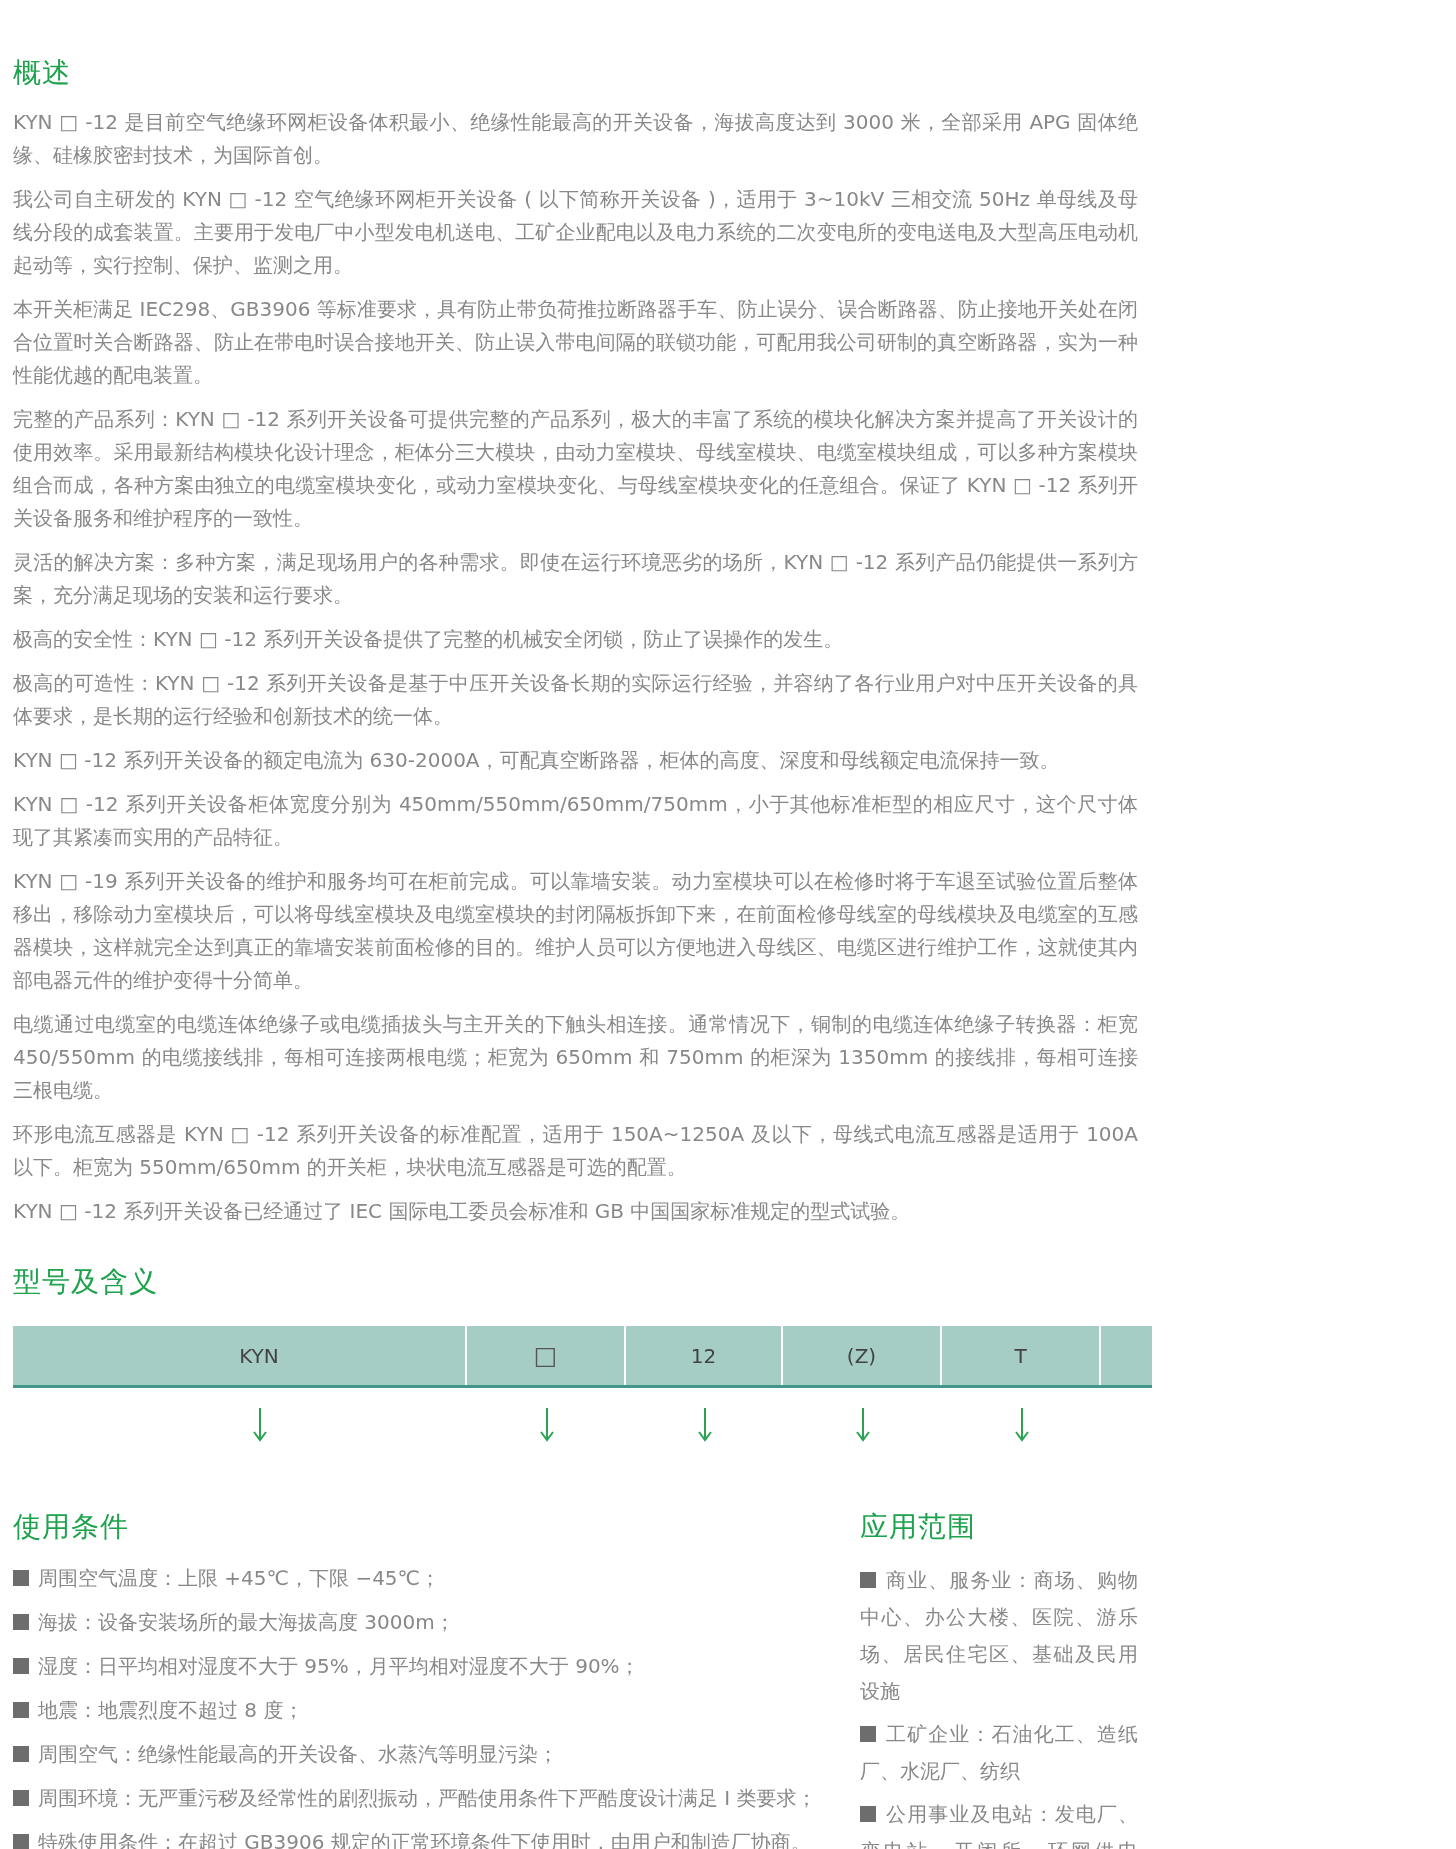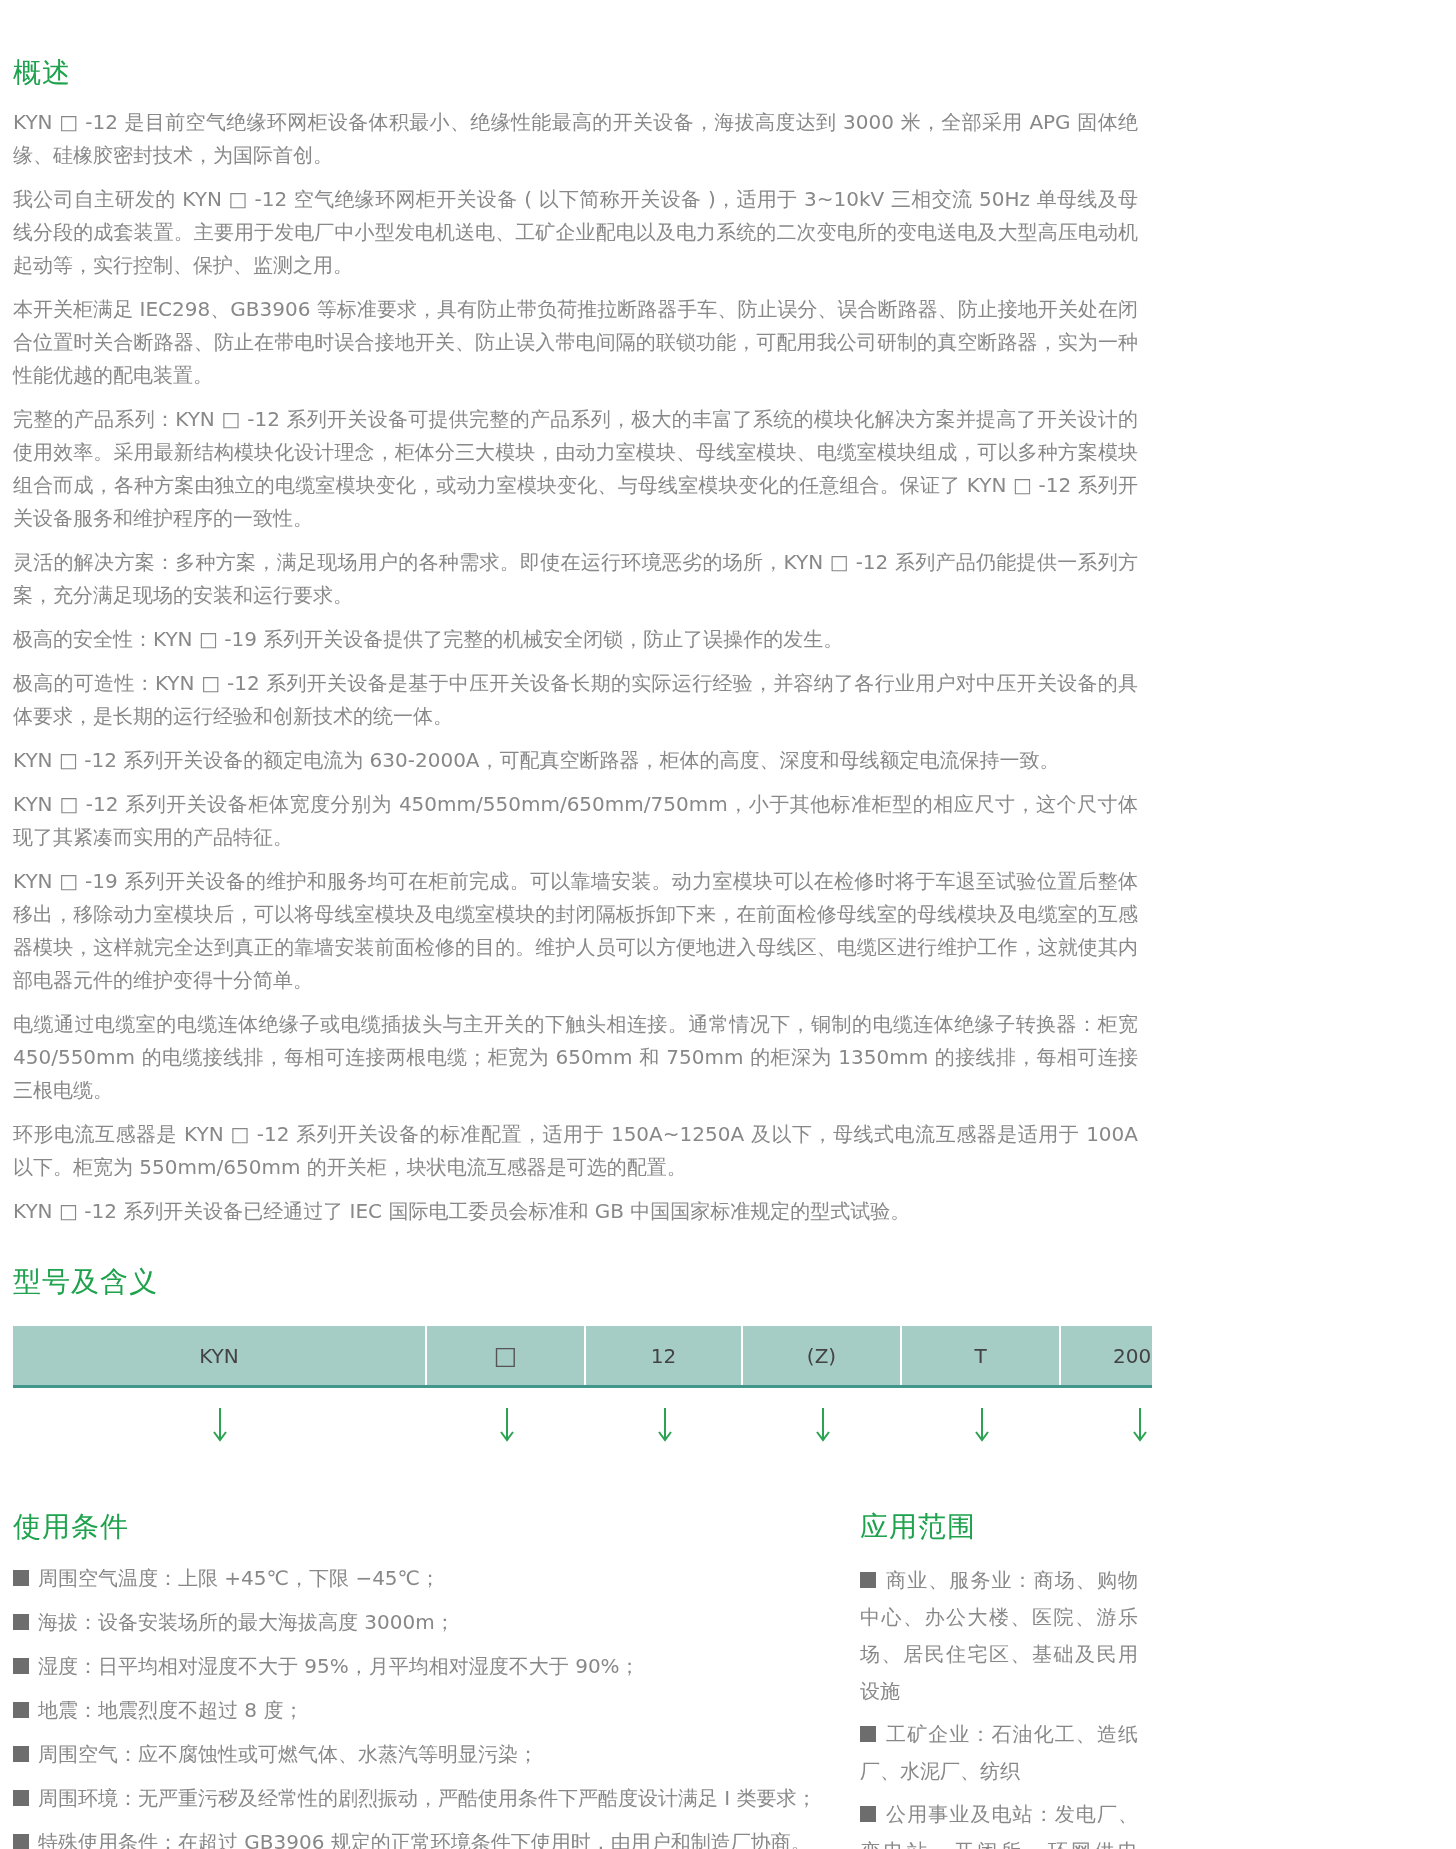--- a/index.html
+++ b/index.html
@@ -16,21 +16,21 @@
   }
   #model-title{margin-top:37px;}
   
   .para{
     margin:0 0 11px 0;font-size:20px;line-height:33px;
     text-align:justify;color:#888888;
   }
   .para:first-of-type{margin-top:16px;}
   
   .mtable{margin-top:27px;width:1423px;}
-  .mrow{display:flex;width:100%;box-sizing:border-box;}
+  .mrow{display:flex;width:100%;box-sizing:border-box;padding-left:40px;}
   .mcell{box-sizing:border-box;text-align:center;}
   .w1{flex:0 0 414px;} .w2{flex:0 0 159px;} .w3{flex:0 0 157px;}
   .w4{flex:0 0 159px;} .w5{flex:0 0 159px;} .w6{flex:0 0 157px;}
   .w7{flex:0 0 218px;}
   .codes{
     background:#a5cdc6;height:62px;border-bottom:3px solid #43968b;
   }
   .codes .mcell{
     display:flex;align-items:center;justify-content:center;
     font-size:20px;color:#434343;border-right:2px solid #ffffff;
@@ -67,21 +67,21 @@
 
 <div class="page">
 
   <h1 class="sec-title" id="overview-title">概述</h1>
 
   <p class="para">KYN □ -12 是目前空气绝缘环网柜设备体积最小、绝缘性能最高的开关设备，海拔高度达到 3000 米，全部采用 APG 固体绝缘、硅橡胶密封技术，为国际首创。</p>
   <p class="para">我公司自主研发的 KYN □ -12 空气绝缘环网柜开关设备 ( 以下简称开关设备 )，适用于 3~10kV 三相交流 50Hz 单母线及母线分段的成套装置。主要用于发电厂中小型发电机送电、工矿企业配电以及电力系统的二次变电所的变电送电及大型高压电动机起动等，实行控制、保护、监测之用。</p>
   <p class="para">本开关柜满足 IEC298、GB3906 等标准要求，具有防止带负荷推拉断路器手车、防止误分、误合断路器、防止接地开关处在闭合位置时关合断路器、防止在带电时误合接地开关、防止误入带电间隔的联锁功能，可配用我公司研制的真空断路器，实为一种性能优越的配电装置。</p>
   <p class="para">完整的产品系列：KYN □ -12 系列开关设备可提供完整的产品系列，极大的丰富了系统的模块化解决方案并提高了开关设计的使用效率。采用最新结构模块化设计理念，柜体分三大模块，由动力室模块、母线室模块、电缆室模块组成，可以多种方案模块组合而成，各种方案由独立的电缆室模块变化，或动力室模块变化、与母线室模块变化的任意组合。保证了 KYN □ -12 系列开关设备服务和维护程序的一致性。</p>
   <p class="para">灵活的解决方案：多种方案，满足现场用户的各种需求。即使在运行环境恶劣的场所，KYN □ -12 系列产品仍能提供一系列方案，充分满足现场的安装和运行要求。</p>
-  <p class="para">极高的安全性：KYN □ -19 系列开关设备提供了完整的机械安全闭锁，防止了误操作的发生。</p>
+  <p class="para">极高的安全性：KYN □ -12 系列开关设备提供了完整的机械安全闭锁，防止了误操作的发生。</p>
   <p class="para">极高的可造性：KYN □ -12 系列开关设备是基于中压开关设备长期的实际运行经验，并容纳了各行业用户对中压开关设备的具体要求，是长期的运行经验和创新技术的统一体。</p>
   <p class="para">KYN □ -12 系列开关设备的额定电流为 630-2000A，可配真空断路器，柜体的高度、深度和母线额定电流保持一致。</p>
   <p class="para">KYN □ -12 系列开关设备柜体宽度分别为 450mm/550mm/650mm/750mm，小于其他标准柜型的相应尺寸，这个尺寸体现了其紧凑而实用的产品特征。</p>
   <p class="para">KYN □ -19 系列开关设备的维护和服务均可在柜前完成。可以靠墙安装。动力室模块可以在检修时将于车退至试验位置后整体移出，移除动力室模块后，可以将母线室模块及电缆室模块的封闭隔板拆卸下来，在前面检修母线室的母线模块及电缆室的互感器模块，这样就完全达到真正的靠墙安装前面检修的目的。维护人员可以方便地进入母线区、电缆区进行维护工作，这就使其内部电器元件的维护变得十分简单。</p>
   <p class="para">电缆通过电缆室的电缆连体绝缘子或电缆插拔头与主开关的下触头相连接。通常情况下，铜制的电缆连体绝缘子转换器：柜宽 450/550mm 的电缆接线排，每相可连接两根电缆；柜宽为 650mm 和 750mm 的柜深为 1350mm 的接线排，每相可连接三根电缆。</p>
   <p class="para">环形电流互感器是 KYN □ -12 系列开关设备的标准配置，适用于 150A~1250A 及以下，母线式电流互感器是适用于 100A 以下。柜宽为 550mm/650mm 的开关柜，块状电流互感器是可选的配置。</p>
   <p class="para">KYN □ -12 系列开关设备已经通过了 IEC 国际电工委员会标准和 GB 中国国家标准规定的型式试验。</p>
 
   <h1 class="sec-title" id="model-title">型号及含义</h1>
 
@@ -138,21 +138,21 @@
 
   <div class="bottom">
 
     <section class="col-left">
       <h1 class="sec-title">使用条件</h1>
       <ul class="blist">
         <li><span class="sq"></span><span>周围空气温度：上限 +45℃，下限 −45℃；</span></li>
         <li><span class="sq"></span><span>海拔：设备安装场所的最大海拔高度 3000m；</span></li>
         <li><span class="sq"></span><span>湿度：日平均相对湿度不大于 95%，月平均相对湿度不大于 90%；</span></li>
         <li><span class="sq"></span><span>地震：地震烈度不超过 8 度；</span></li>
-        <li><span class="sq"></span><span>周围空气：应不腐蚀性或可燃气体、水蒸汽等明显污染；</span></li>
+        <li><span class="sq"></span><span>周围空气：绝缘性能最高的开关设备、水蒸汽等明显污染；</span></li>
         <li><span class="sq"></span><span>周围环境：无严重污秽及经常性的剧烈振动，严酷使用条件下严酷度设计满足 I 类要求；</span></li>
         <li><span class="sq"></span><span>特殊使用条件：在超过 GB3906 规定的正常环境条件下使用时，由用户和制造厂协商。</span></li>
       </ul>
     </section>
 
     <section class="col-right">
       <h1 class="sec-title">应用范围</h1>
       <ul class="blist">
         <li><span class="sq"></span><span>商业、服务业：商场、购物中心、办公大楼、医院、游乐场、居民住宅区、基础及民用设施</span></li>
         <li><span class="sq"></span><span>工矿企业：石油化工、造纸厂、水泥厂、纺织</span></li>

